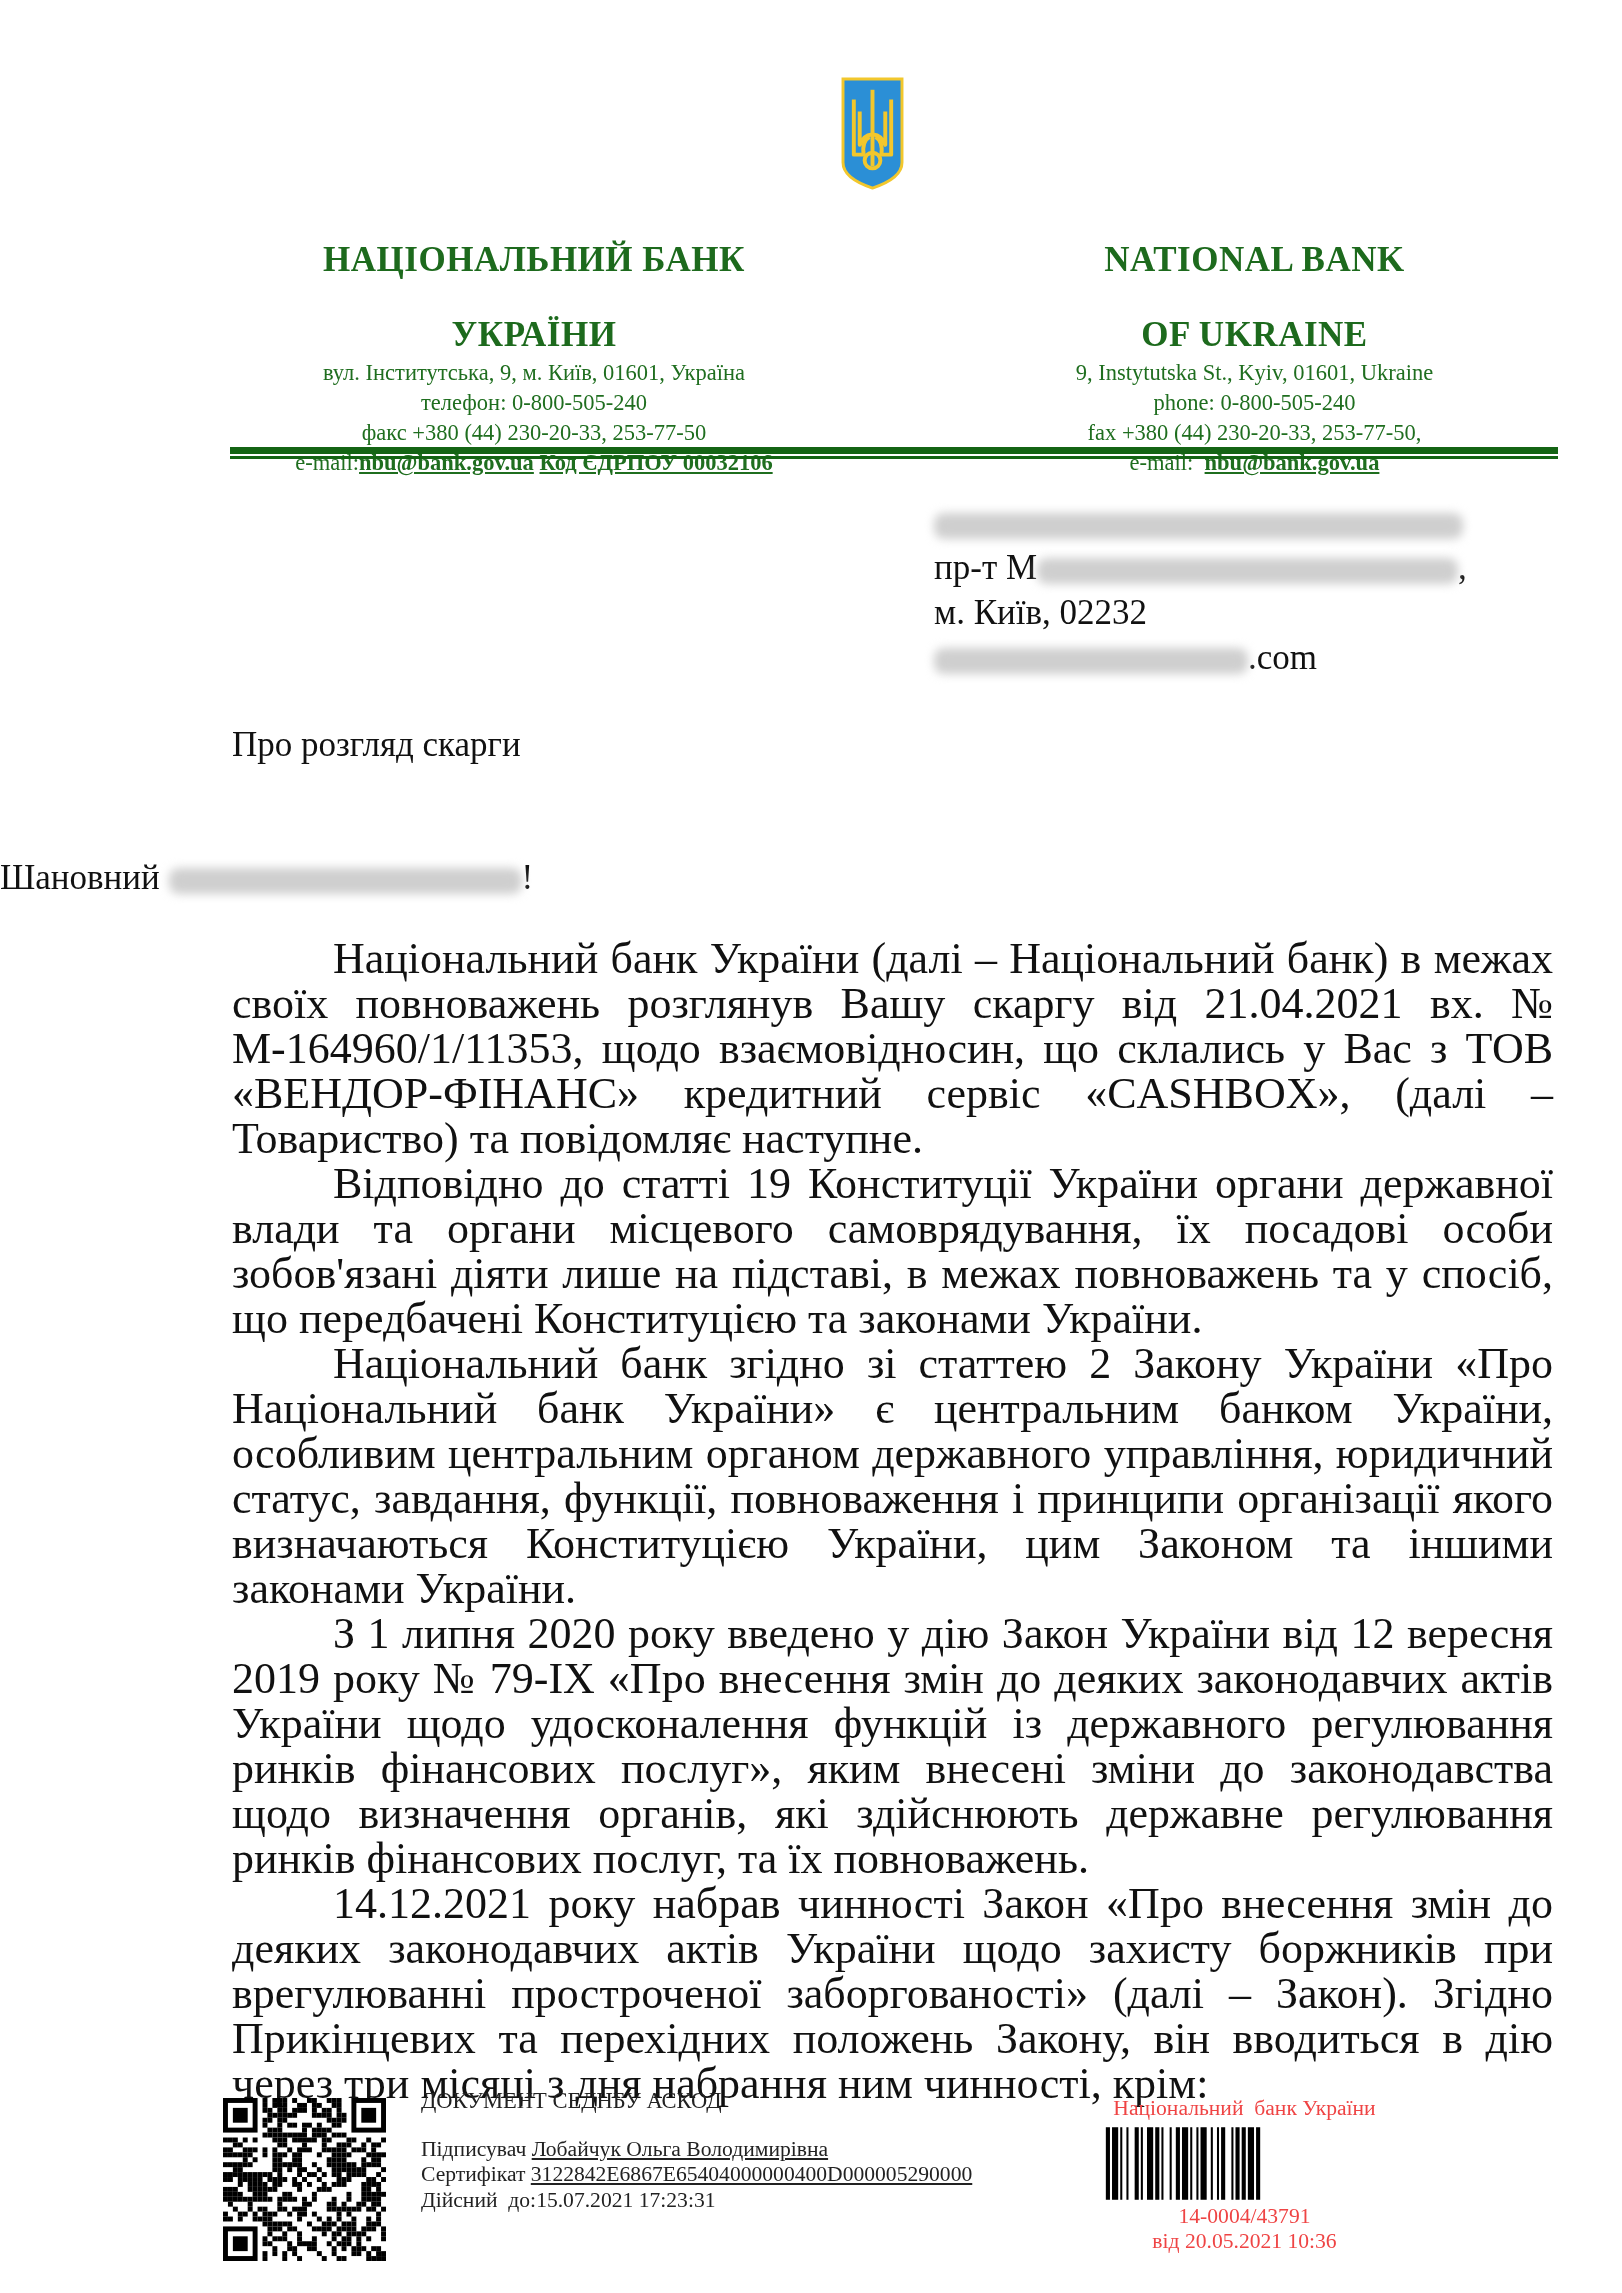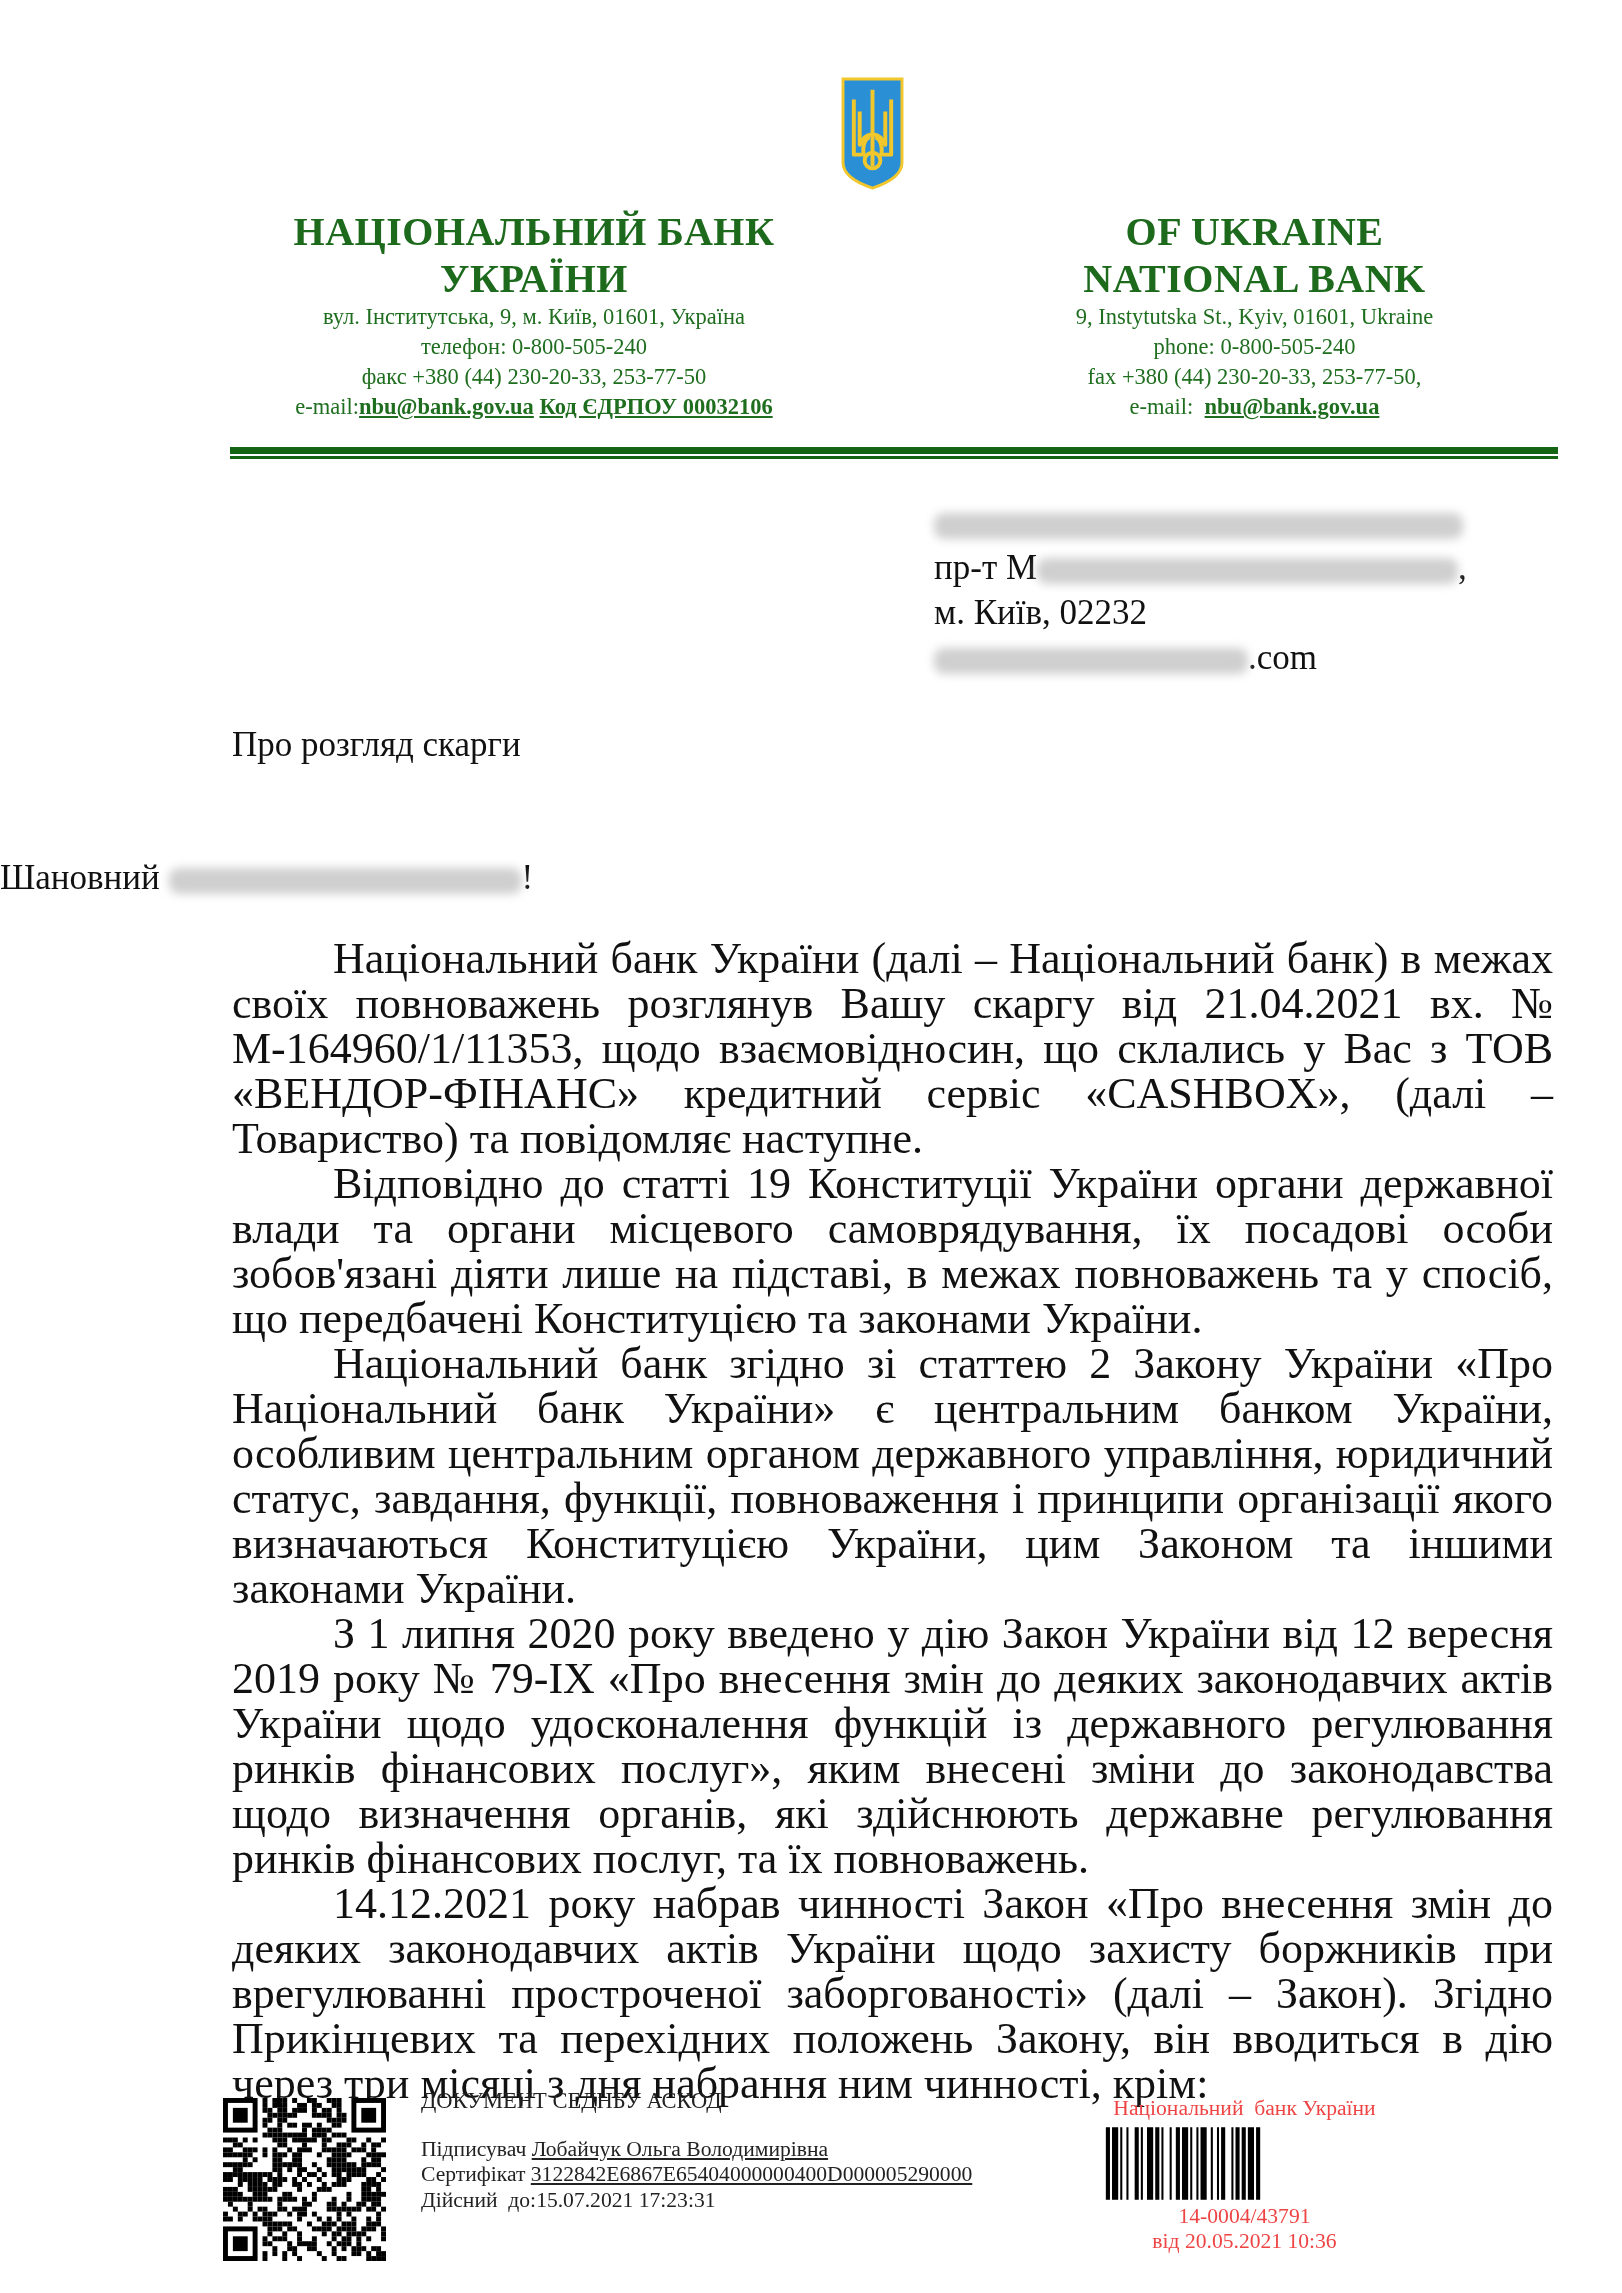--- a/index.html
+++ b/index.html
@@ -3,21 +3,21 @@
 <meta charset="utf-8">
 <style>
   html, body { margin: 0; padding: 0; background: #ffffff; }
   body { width: 1622px; height: 2294px; position: relative; overflow: hidden;
          font-family: "Liberation Serif", "DejaVu Serif", serif; color: #111; }
   .abs { position: absolute; }
   .emblem { left: 840px; top: 76px; width: 65px; height: 116px; }
   .hdr-col { top: 208px; text-align: center; color: #1a6b1a; }
   .hdr-left { left: 230px; width: 608px; }
   .hdr-right { left: 990px; width: 529px; }
-  .hdr-title { font-weight: bold; font-size: 40px; line-height: 47px; letter-spacing: 0.5px; color: #1d6a1d; }
+  .hdr-title { font-weight: bold; font-size: 35px; line-height: 47px; letter-spacing: 0.5px; color: #1d6a1d; margin-top: 28px; }
   .hdr-line { font-size: 22.5px; line-height: 30px; color: #1f6e1f; }
   .hdr-line .u { text-decoration: underline; font-weight: bold; }
   .rule1 { left: 230px; top: 447px; width: 1328px; height: 6.9px; background: #146414; }
   .rule2 { left: 230px; top: 456px; width: 1328px; height: 2.9px; background: #146414; }
   .addr { left: 934px; top: 500px; font-size: 35px; line-height: 45px; }
   .blur { display: inline-block; height: 25.5px; vertical-align: middle; background: #cfcfcf;
           filter: blur(4.9px); border-radius: 9.8px; }
   .subject { left: 232px; top: 725px; font-size: 35px; }
   .salut { left: 0; width: 1320px; top: 858px; text-align: left; font-size: 35px; }
   .body { left: 232px; top: 936px; width: 1321px; font-size: 44px; line-height: 45px; text-align: justify; }
@@ -48,22 +48,22 @@
   <div class="hdr-title">УКРАЇНИ</div>
   <div class="hdr-line">вул. Інститутська,  9, м. Київ, 01601,  Україна</div>
   <div class="hdr-line">телефон: 0-800-505-240</div>
   <div class="hdr-line">факс +380  (44)  230-20-33,  253-77-50</div>
   <div class="hdr-line">
     <span>e-mail:</span><span class="u">nbu@bank.gov.ua</span>&nbsp;<span class="u">Код ЄДРПОУ  00032106</span>
   </div>
 </div>
 
 <div class="abs hdr-col hdr-right">
+  <div class="hdr-title">NATIONAL  BANK</div>
   <div class="hdr-title">OF UKRAINE</div>
-  <div class="hdr-title">NATIONAL  BANK</div>
   <div class="hdr-line">9, Instytutska St., Kyiv, 01601,  Ukraine</div>
   <div class="hdr-line">phone: 0-800-505-240</div>
   <div class="hdr-line">fax +380  (44)  230-20-33,  253-77-50,</div>
   <div class="hdr-line">
     <span style="white-space:pre">e-mail:  </span><span class="u">nbu@bank.gov.ua</span>
   </div>
 </div>
 
 <div class="abs rule1"></div>
 <div class="abs rule2"></div>

